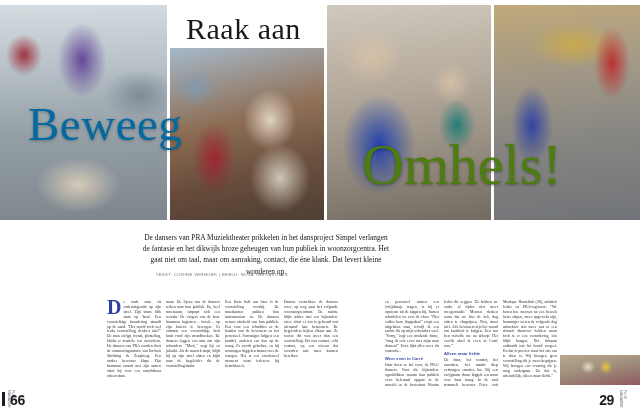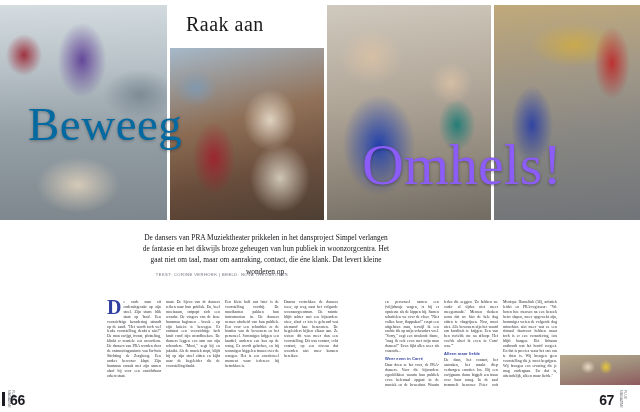--- a/index.html
+++ b/index.html
@@ -52,34 +52,34 @@
            linear-gradient(172deg,#b99f6b 0%,#9e9483 36%,#8b8a86 62%,#7e8186 100%);
   }
   
   .photo::after { content:""; position:absolute; inset:0;
       background:linear-gradient(180deg, rgba(255,255,255,.10), rgba(0,0,0,.10));}
 
   
   .kicker {
     position:absolute; left:186px; top:14px;
     font-family:"Liberation Serif", serif;
-    font-size:20px; color:#1a1a1a; letter-spacing:.5px; line-height:1;
+    font-size:30px; color:#1a1a1a; letter-spacing:.5px; line-height:1;
     white-space:nowrap;
   }
   .title-beweeg {
     position:absolute; left:28px; top:101px;
     font-family:"Liberation Serif", serif;
     font-size:47px; color:#0369a1; line-height:1; letter-spacing:.5px;
     text-shadow:0 1px 3px rgba(0,0,0,.30);
     white-space:nowrap;
   }
   .title-omhels {
     position:absolute; left:362px; top:136px;
     font-family:"Liberation Serif", serif;
-    font-size:58px; color:#8b5cf6; line-height:1; letter-spacing:0px;
+    font-size:58px; color:#4d7c0f; line-height:1; letter-spacing:0px;
     text-shadow:0 1px 3px rgba(0,0,0,.35);
     white-space:nowrap;
   }
   .subtitle {
     position:absolute; left:399px; top:197px;
     font-family:"Liberation Serif", serif; font-style:italic;
     font-size:11px; color:#ffffff; letter-spacing:.2px;
     text-shadow:0 1px 2px rgba(0,0,0,.45);
     white-space:nowrap;
   }
@@ -203,16 +203,16 @@
       <span>En dat is precies waar het ons om te doen is. Wij brengen geen voorstelling die je moet begrijpen. Wij brengen een ervaring die je mag ondergaan. En dat is, uiteindelijk, alleen maar liefde."</span>
     </div>
 
   </div>
 
   <div class="ph5"></div>
 
   <div class="folio-bar-l"></div>
   <div class="folio-mag-l">PLUS MAGAZINE</div>
   <div class="folio-left">66</div>
-  <div class="folio-right">67</div>
+  <div class="folio-right">29</div>
   <div class="folio-mag-r">PLUS MAGAZINE</div>
 
 </div>
 
 </body></html>

